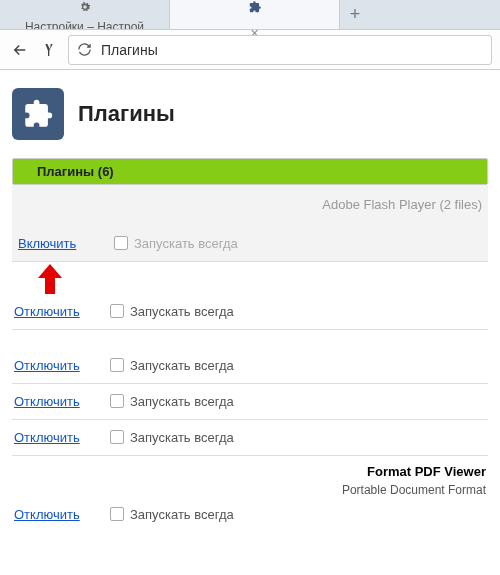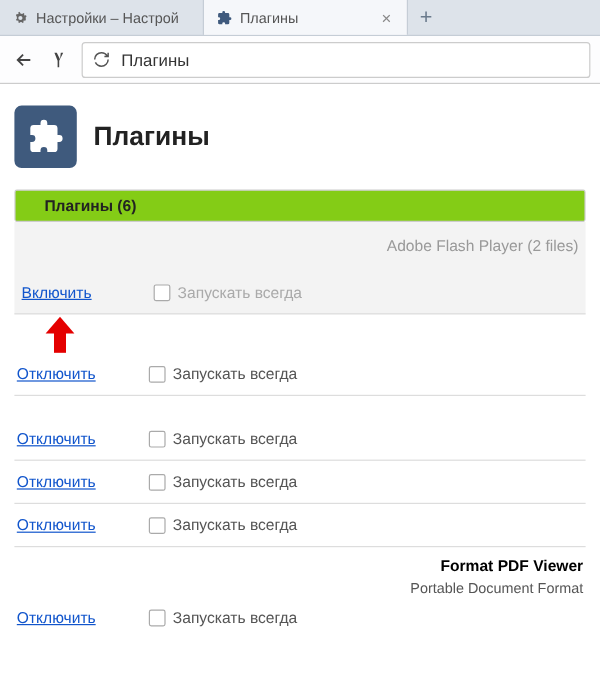--- a/index.html
+++ b/index.html
@@ -22,20 +22,21 @@
     .tab {
       display: flex;
       align-items: center;
       padding: 0 10px;
       gap: 6px;
       border-right: 1px solid #c5cdd6;
       font-size: 12px;
       color: #555;
       min-width: 170px;
       max-width: 190px;
+      flex-direction: column;
     }
     .tab.active {
       background: #f5f7fa;
     }
     .tab-title { white-space: nowrap; overflow: hidden; text-overflow: ellipsis; flex: 1; }
     .tab-close {
       width: 14px; height: 14px; display: flex; align-items: center; justify-content: center;
       color: #888; cursor: pointer; font-size: 14px; line-height: 1;
     }
     .new-tab {
@@ -83,27 +84,27 @@
     .plugin-block {
       border-bottom: 1px solid #ddd; padding-bottom: 6px; margin-bottom: 4px;
     }
     .plugin-block.disabled { background: #f3f3f3; padding-top:8px; padding-left:4px; padding-right:4px; }
     .plugin-name { padding: 4px 2px; font-size: 13px; text-align: right; }
     .plugin-name .files { color: #999; font-weight: normal; }
     .disabled .plugin-name { color: #999; font-weight: normal; }
     .plugin-name.strong { font-weight: bold; color: #000; }
     .plugin-sub { color: #555; font-size: 12px; padding: 0 2px 4px 2px; text-align: right; }
     .plugin-controls {
-      display: flex; align-items: center; gap: 32px; padding: 6px 2px 4px 2px;
+      display: flex; align-items: center; gap: 18px; padding: 6px 2px 4px 2px;
     }
     .action-link {
       color: #1155cc; text-decoration: underline; cursor: pointer; font-size: 13px;
       min-width: 78px;
     }
-    .always-run { display: flex; align-items: center; gap: 6px; color: #555; font-size: 13px;}
+    .always-run { display: flex; gap: 6px; color: #555; font-size: 13px;}
     .disabled .always-run { color: #aaa; }
     .checkbox {
       width: 14px; height: 14px; border: 1px solid #aaa; border-radius: 2px; background: #fff;
       display: inline-block;
     }
     
     .red-arrow {
       position: relative; width: 20px; height: 28px; margin: 2px 0 4px 28px;
     }
     .red-arrow .stem {

